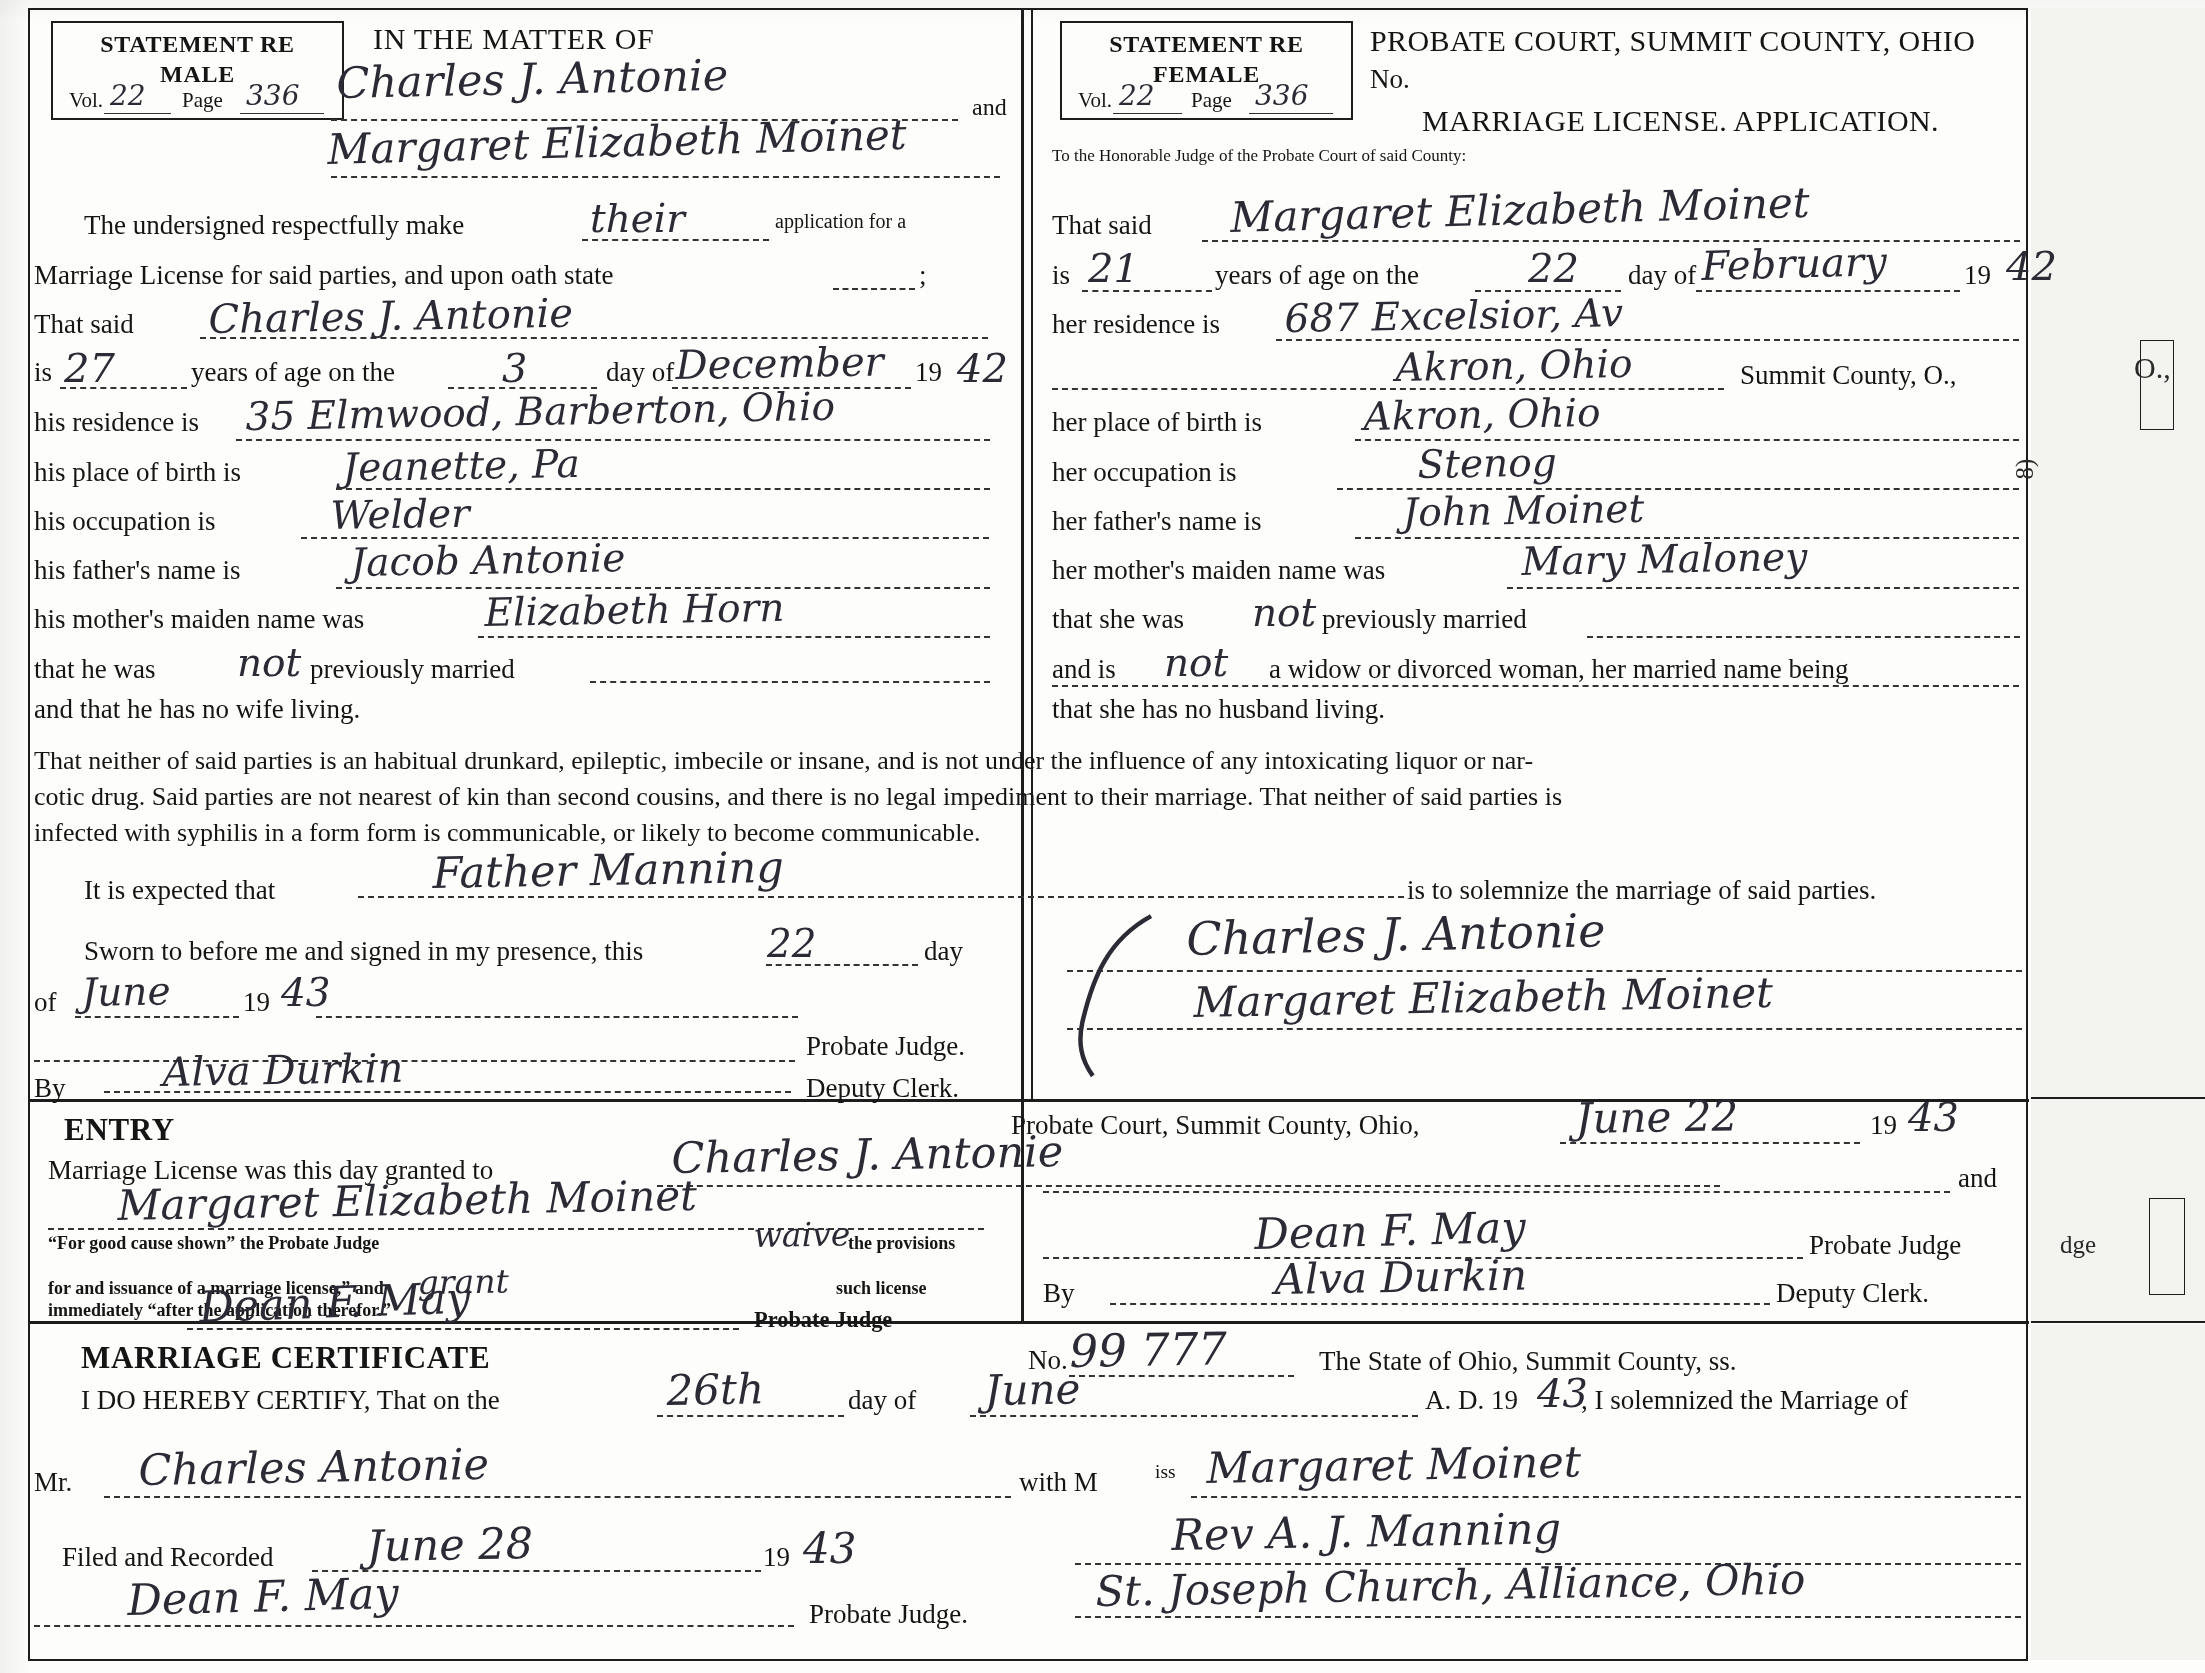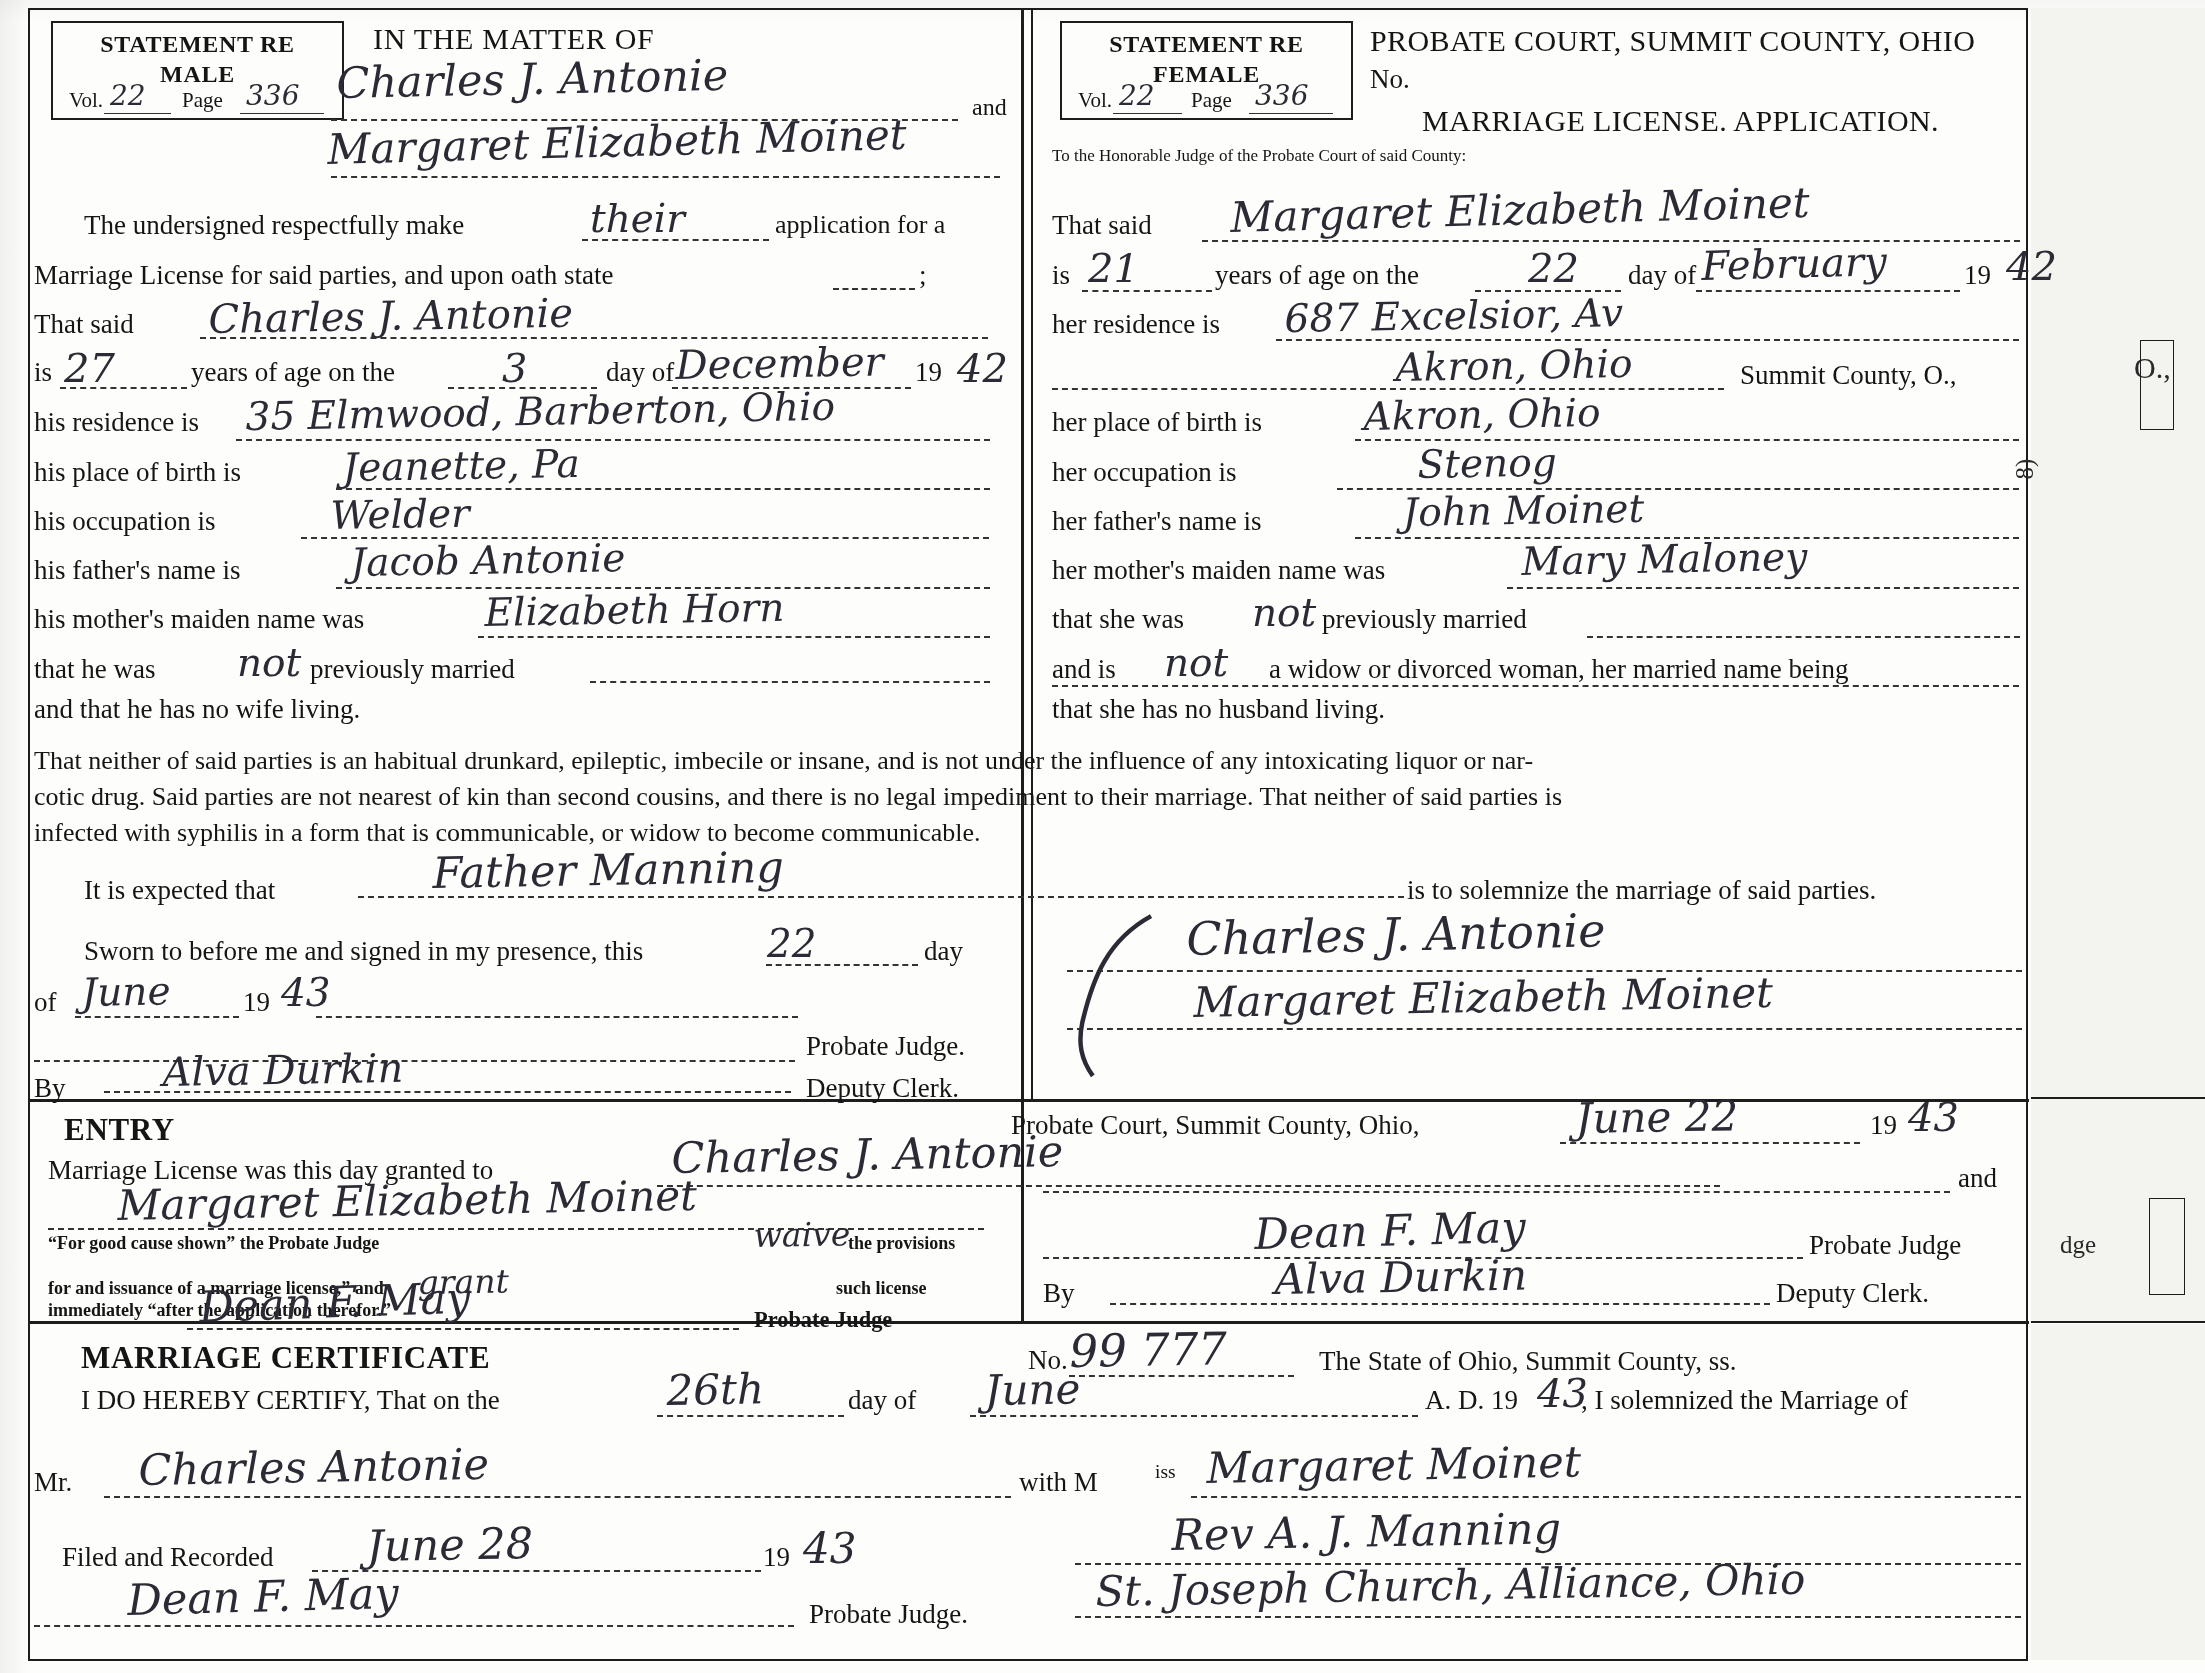--- a/index.html
+++ b/index.html
@@ -153,21 +153,21 @@
   <div class="dots" style="left:331px; top:176px; width:669px;"></div>
 
   <div class="pt" style="left:1370px; top:24px; font-size:30px; letter-spacing:0.4px;">PROBATE COURT, SUMMIT COUNTY, OHIO</div>
   <div class="pt" style="left:1370px; top:64px; font-size:27px;">No.</div>
   <div class="pt" style="left:1422px; top:104px; font-size:30px; letter-spacing:0.4px;">MARRIAGE LICENSE.   APPLICATION.</div>
   <div class="pt" style="left:1052px; top:146px; font-size:17px;">To the Honorable Judge of the Probate Court of said County:</div>
 
   <div class="pt" style="left:84px; top:210px; font-size:27px;">The undersigned respectfully make</div>
   <div class="hw" style="left:590px; top:196px; font-size:39px;">their</div>
   <div class="dots" style="left:582px; top:239px; width:187px;"></div>
-  <div class="pt" style="left:775px; top:210px; font-size:26px;font-family:Liberation Serif, serif;">application for a</div>
+  <div class="pt" style="left:775px; top:210px; font-size:20px;font-family:Liberation Serif, serif;">application for a</div>
 
   <div class="pt" style="left:34px; top:260px; font-size:27px;">Marriage License for said parties, and upon oath state</div>
   <div class="dots" style="left:833px; top:288px; width:82px;"></div>
   <div class="pt" style="left:919px; top:260px; font-size:27px;">;</div>
 
   <div class="pt" style="left:34px; top:309px; font-size:27px;">That said</div>
   <div class="hw" style="left:209px; top:296px; font-size:40px; transform:rotate(-1deg);">Charles J. Antonie</div>
   <div class="dots" style="left:200px; top:337px; width:788px;"></div>
 
   <div class="pt" style="left:34px; top:357px; font-size:27px;">is</div>
@@ -255,21 +255,21 @@
 
   <div class="pt" style="left:1052px; top:654px; font-size:27px;">and is</div>
   <div class="hw" style="left:1164px; top:640px; font-size:39px;">not</div>
   <div class="pt" style="left:1269px; top:654px; font-size:27px;">a widow or divorced woman, her married name being</div>
   <div class="dots" style="left:1052px; top:685px; width:967px;"></div>
 
   <div class="pt" style="left:1052px; top:694px; font-size:27px;">that she has no husband living.</div>
 
   <div class="pt" style="left:34px; top:746px; font-size:26px;">That neither of said parties is an habitual drunkard, epileptic, imbecile or insane, and is not under the influence of any intoxicating liquor or nar-</div>
   <div class="pt" style="left:34px; top:782px; font-size:26px;">cotic drug. Said parties are not nearest of kin than second cousins, and there is no legal impediment to their marriage. That neither of said parties is</div>
-  <div class="pt" style="left:34px; top:818px; font-size:26px;">infected with syphilis in a form that is communicable, or widow to become communicable.</div>
+  <div class="pt" style="left:34px; top:818px; font-size:26px;">infected with syphilis in a form form is communicable, or likely to become communicable.</div>
 
   <div class="pt" style="left:84px; top:875px; font-size:27px;">It is expected that</div>
   <div class="hw" style="left:433px; top:848px; font-size:43px; transform:rotate(-1deg);">Father Manning</div>
   <div class="dots" style="left:358px; top:896px; width:1046px;"></div>
   <div class="pt" style="left:1407px; top:875px; font-size:27px;">is to solemnize the marriage of said parties.</div>
 
   <div class="pt" style="left:84px; top:936px; font-size:27px;">Sworn to before me and signed in my presence, this</div>
   <div class="hw" style="left:767px; top:921px; font-size:39px;">22</div>
   <div class="dots" style="left:766px; top:964px; width:152px;"></div>
   <div class="pt" style="left:924px; top:936px; font-size:27px;">day</div>

